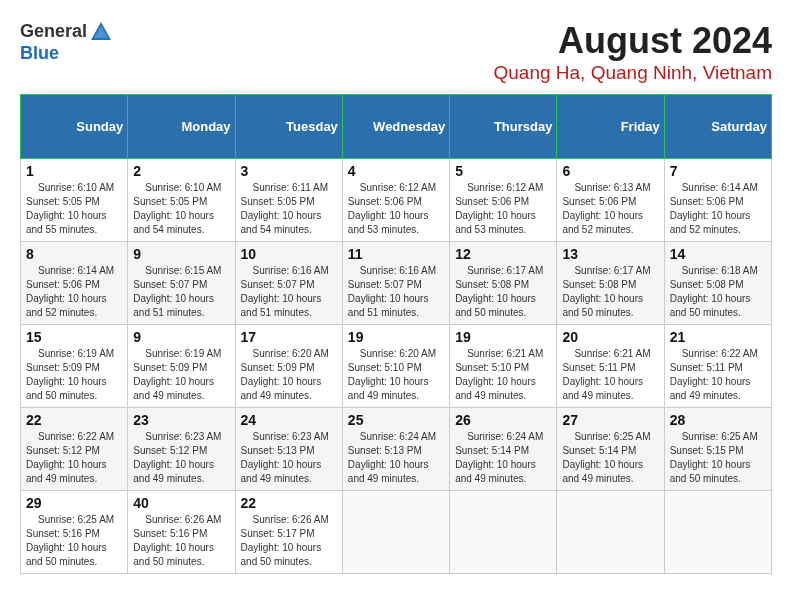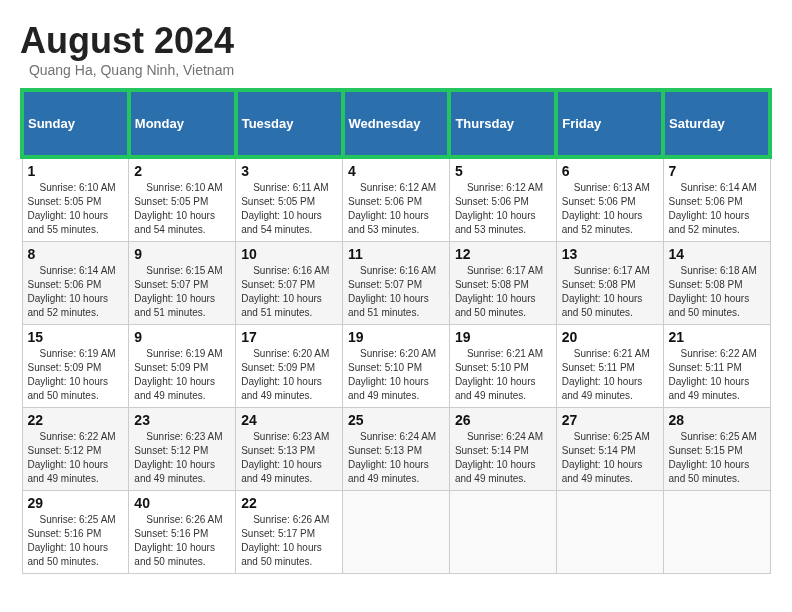--- a/index.html
+++ b/index.html
@@ -34,36 +34,36 @@
     }
     .title-block {
       text-align: right;
     }
     .month-title {
       font-size: 36px;
       font-weight: bold;
       color: #222;
     }
     .subtitle {
-      font-size: 14px;
-      color: #737373;
+      font-size: 19px;
+      color: #b91c1c;
     }
     table {
       width: 100%;
       border-collapse: collapse;
       font-size: 11px;
     }
     thead tr th {
       background-color: #2c6fad;
       color: #fff;
       padding: 24px 4px;
-      text-align: left;
+      text-align: right;
       font-size: 13px;
       font-weight: bold;
-      border: 4px solid #22c55e;
+      border: 1px solid #22c55e;
     }
     tbody tr td {
       border: 1px solid #ccc;
       vertical-align: top;
       padding: 4px 5px;
       height: 80px;
       width: 14.28%;
       background: #fff;
     }
     tbody tr:nth-child(even) td {
@@ -83,20 +83,32 @@
       margin-left: 12px;
     }
     td.empty {
       background: #f9f9f9;
     }
   </style>
 </head>
 <body>
 
 <div class="header">
+  <div class="logo">
+    <div>
+      <div style="display:flex;align-items:center;">
+        <span class="logo-text logo-general">General</span>
+        <svg class="logo-icon" viewBox="0 0 24 24">
+          <polygon points="12,2 22,20 2,20" fill="#2c6fad"></polygon>
+          <polygon points="12,6 19,18 5,18" fill="#5aabf5" opacity="0.6"></polygon>
+        </svg>
+      </div>
+      <div class="logo-text logo-blue">Blue</div>
+    </div>
+  </div>
   <div class="title-block">
     <div class="month-title">August 2024</div>
     <div class="subtitle">Quang Ha, Quang Ninh, Vietnam</div>
   </div>
 </div>
 
 <table>
   <thead>
     <tr>
       <th>Sunday</th>

